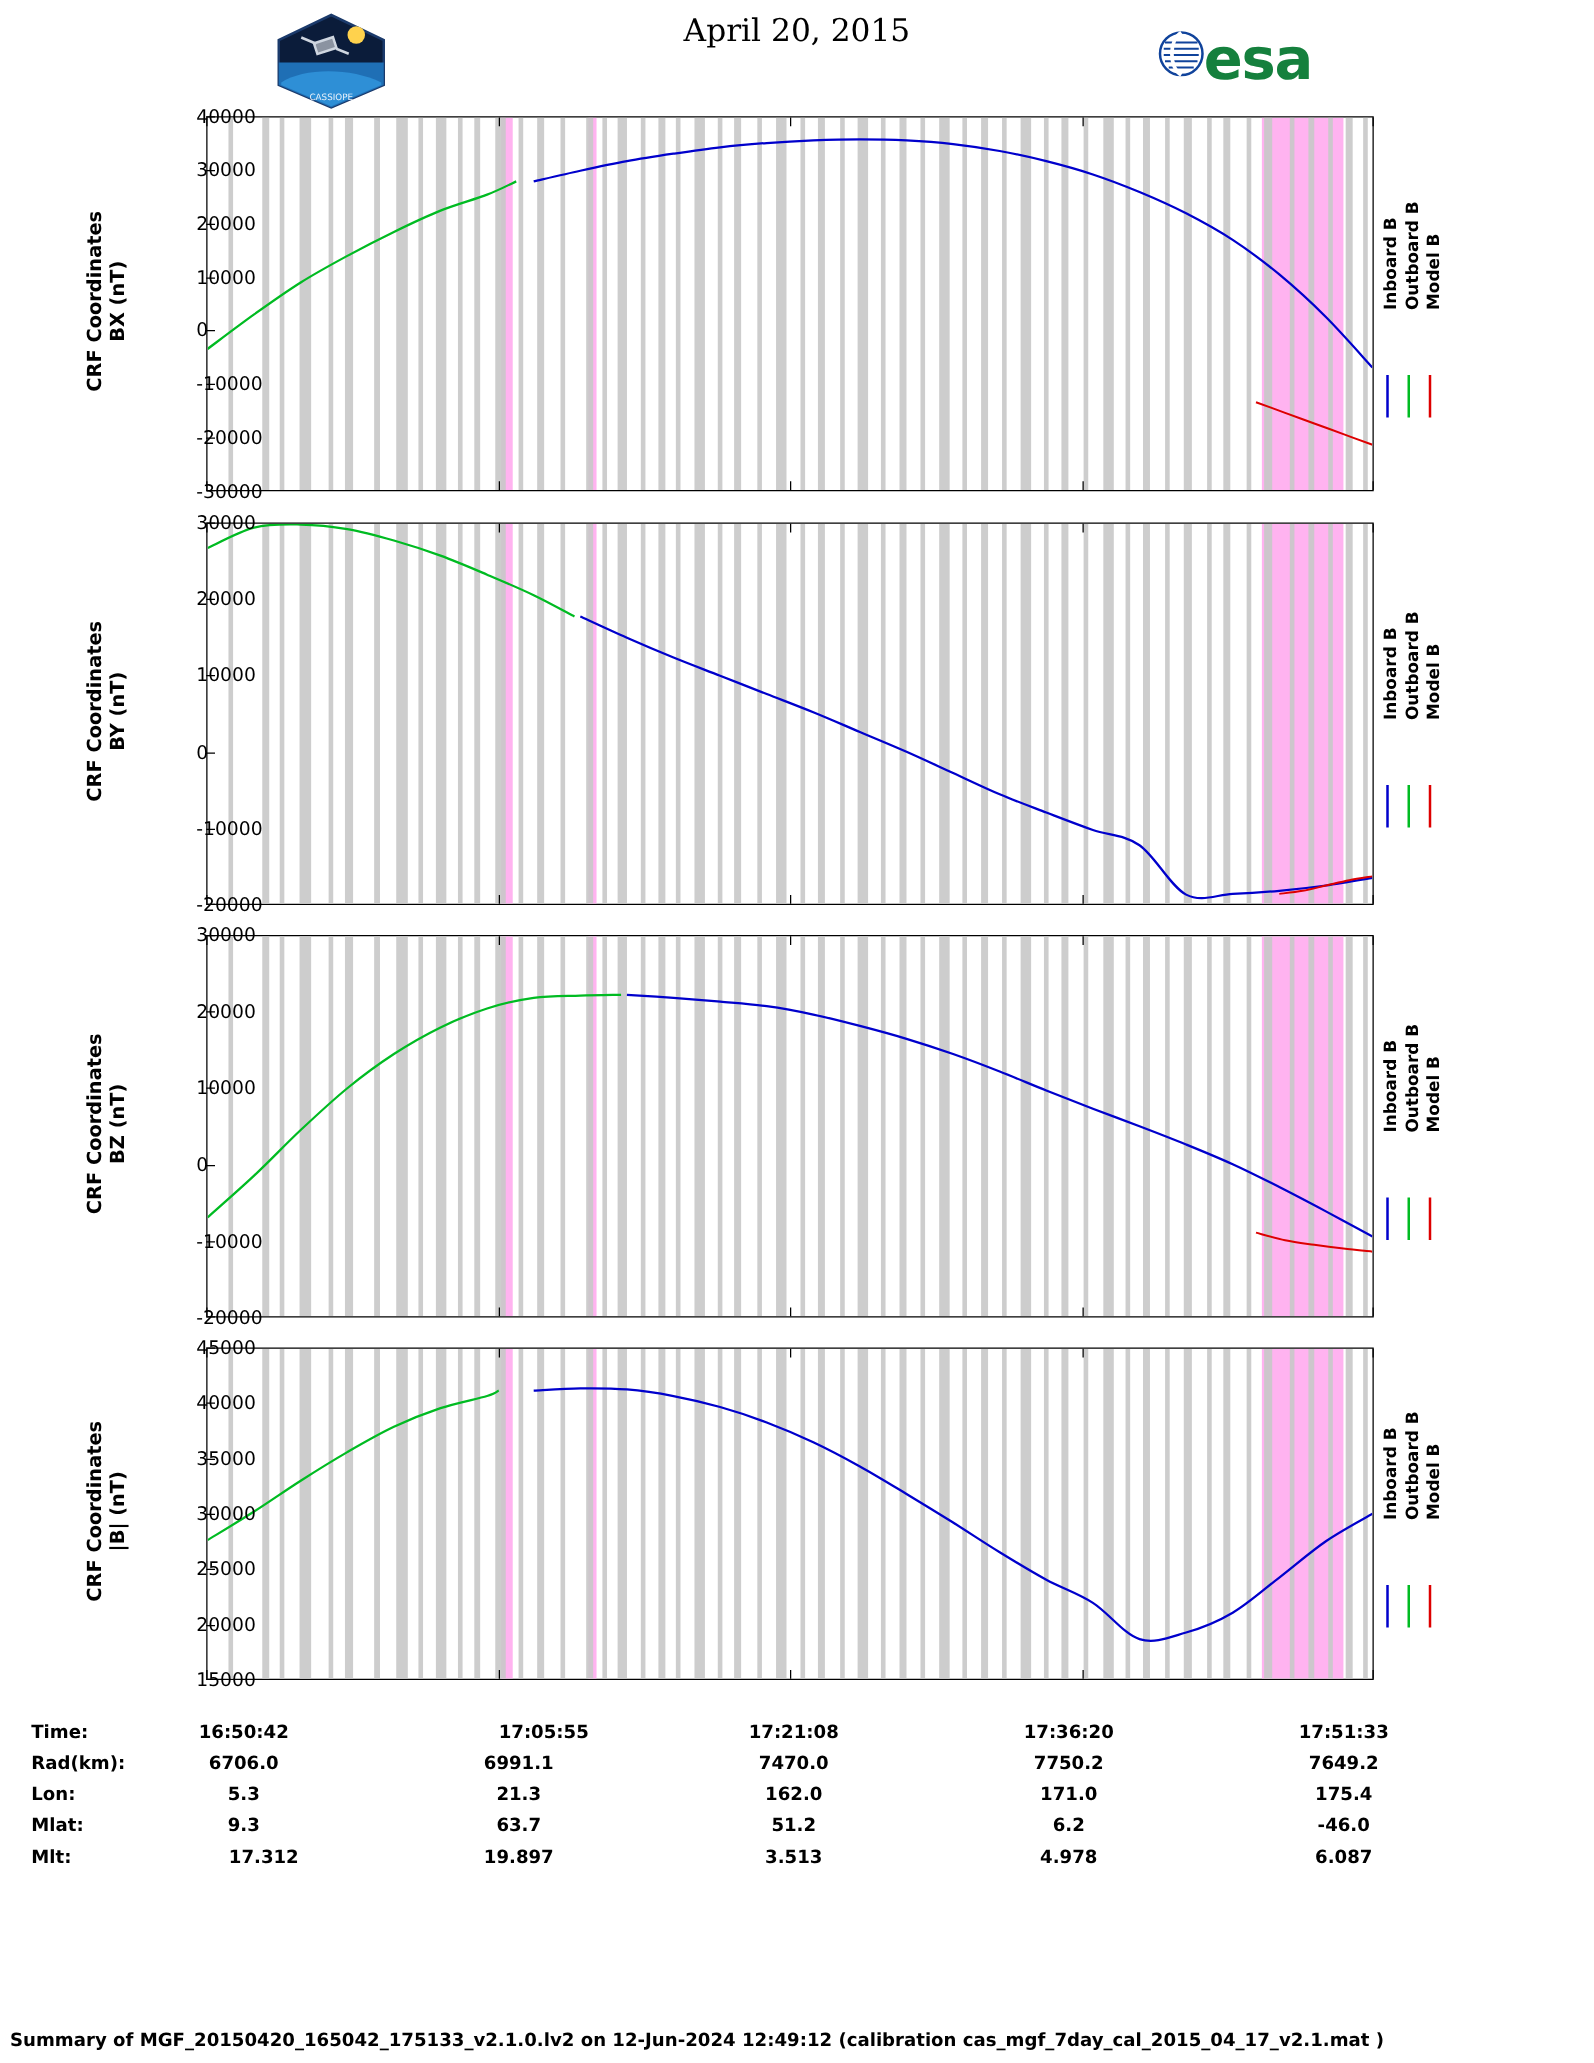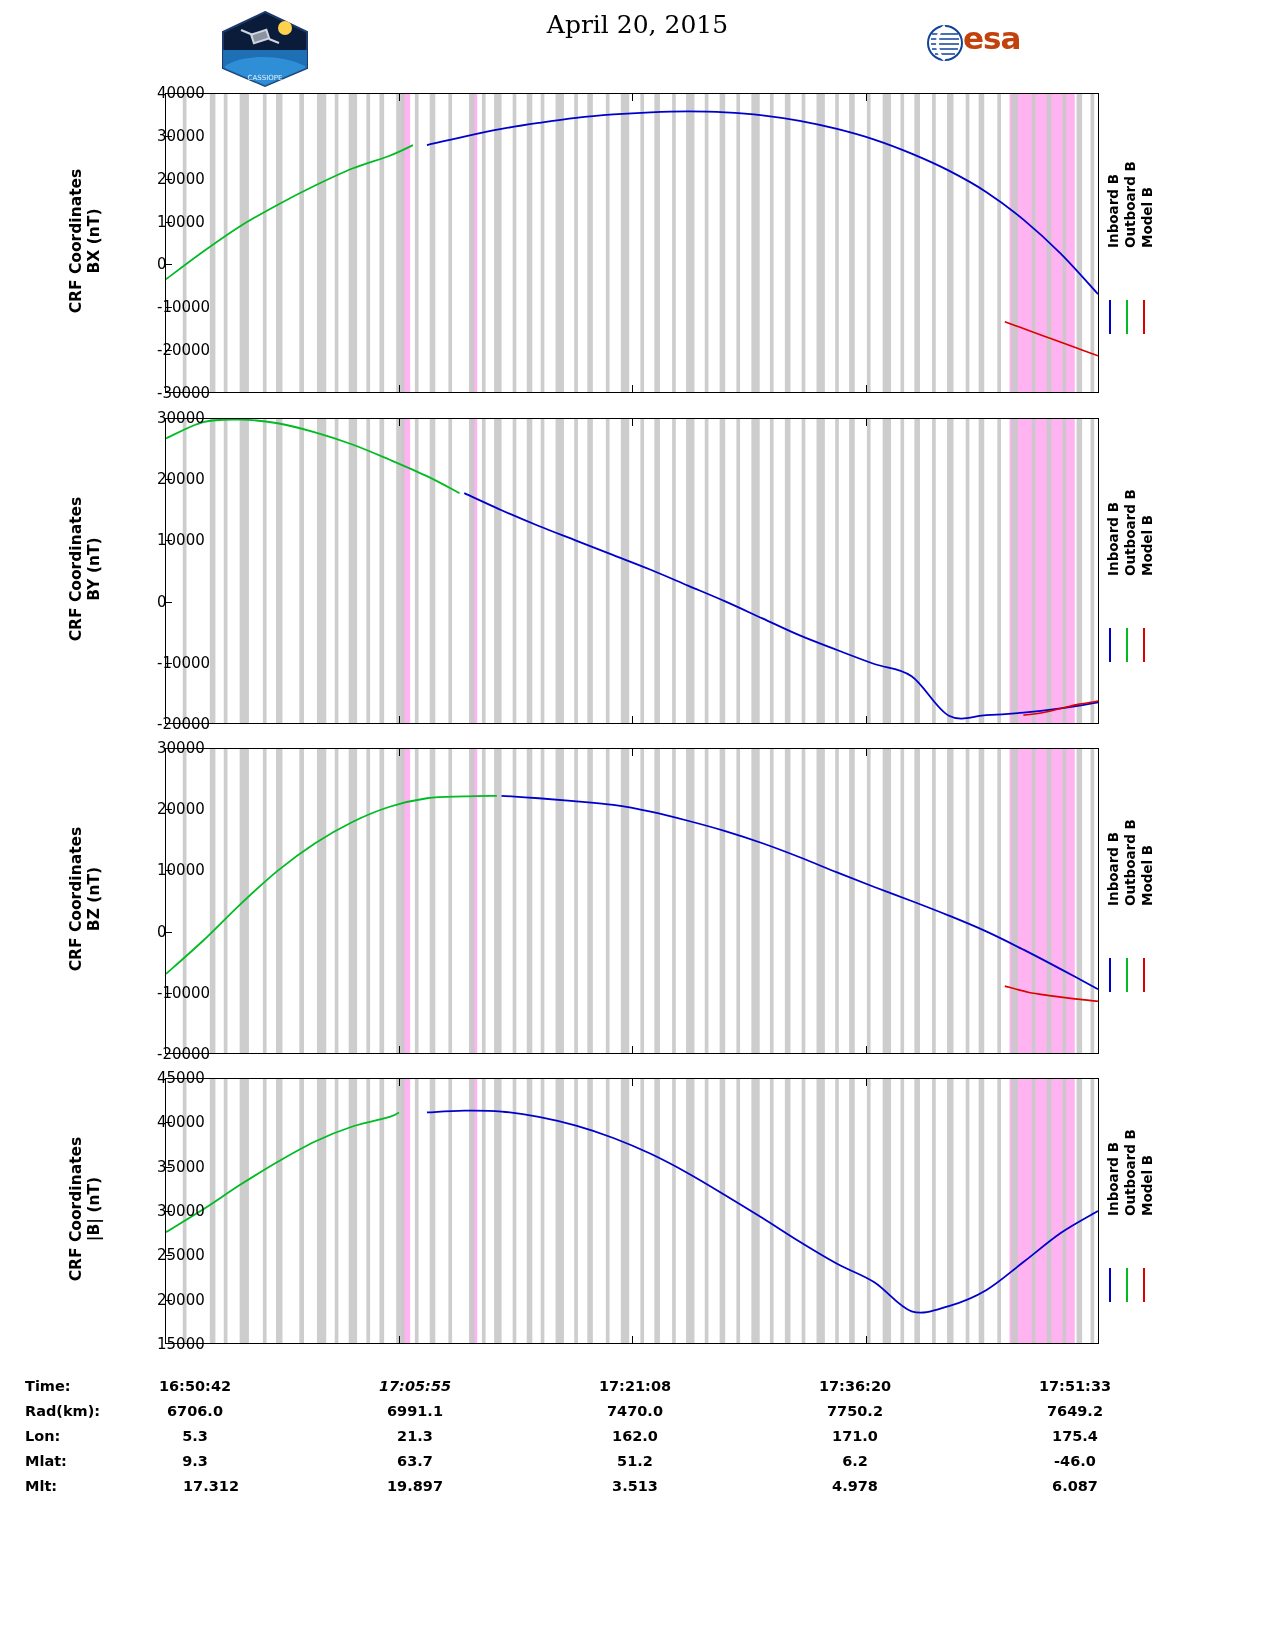--- a/index.html
+++ b/index.html
@@ -6,21 +6,21 @@
   body{width:1275px;height:1650px;font-family:"DejaVu Sans",sans-serif;color:#000;overflow:hidden;}
   #page{position:relative;width:1275px;height:1650px;}
 
   
   .title-wrap{position:absolute;left:0;top:8px;width:1275px;text-align:center;}
   .title-1{font-family:"DejaVu Serif",serif;font-size:27px;line-height:36px;}
   .title-2{font-family:"DejaVu Serif",serif;font-size:25px;line-height:34px;}
 
   .mission-logo{position:absolute;left:219px;top:10px;width:92px;height:78px;}
   .esa-logo{position:absolute;left:925px;top:22px;width:120px;height:44px;}
-  .esa-text{font-family:"DejaVu Sans",sans-serif;font-weight:700;font-size:31px;color:#c2410c;letter-spacing:-1px;position:absolute;left:38px;top:-2px;}
+  .esa-text{font-family:"DejaVu Sans",sans-serif;font-weight:700;font-size:46px;color:#15803d;letter-spacing:-1px;position:absolute;left:38px;top:-2px;}
 
   
   .panel{position:absolute;left:165px;}
   .plotbox{position:absolute;left:0;top:0;width:934px;height:100%;border:1px solid #000;box-sizing:border-box;background:#fff;overflow:hidden;}
   .ylabel{position:absolute;font-weight:700;font-size:15.5px;white-space:nowrap;transform-origin:center;transform:rotate(-90deg);text-align:center;}
   .ytick{position:absolute;right:0;font-size:15px;font-family:"DejaVu Sans",sans-serif;text-align:right;white-space:nowrap;transform:translateY(-50%);}
   .tickmark{position:absolute;left:0;width:7px;height:1px;background:#000;}
   .xtickmark{position:absolute;width:1px;height:7px;background:#000;}
   .curve{position:absolute;left:0;top:0;width:100%;height:100%;}
 
@@ -510,21 +510,21 @@
             <div class="lg-line" style="left: 38px; background: rgb(221, 0, 0);"></div>
           </div>
         </div>
       </div>
     </div>
 
   <div class="table" id="table-area">
       <div class="trow">
         <div class="tlabel">Time:</div>
         <div class="tval" style="left: 120px;">16:50:42</div>
-        <div class="tval" style="left: 340px; font-style: italic;">17:05:55</div>
+        <div class="tval" style="left: 360px;">17:05:55</div>
         <div class="tval" style="left: 560px;">17:21:08</div>
         <div class="tval" style="left: 780px;">17:36:20</div>
         <div class="tval" style="left: 1000px;">17:51:33</div>
       </div>
       <div class="trow">
         <div class="tlabel">Rad(km):</div>
         <div class="tval" style="left: 120px;">6706.0</div>
         <div class="tval" style="left: 340px;">6991.1</div>
         <div class="tval" style="left: 560px;">7470.0</div>
         <div class="tval" style="left: 780px;">7750.2</div>
@@ -549,13 +549,14 @@
       <div class="trow">
         <div class="tlabel">Mlt:</div>
         <div class="tval" style="left: 136px;">17.312</div>
         <div class="tval" style="left: 340px;">19.897</div>
         <div class="tval" style="left: 560px;">3.513</div>
         <div class="tval" style="left: 780px;">4.978</div>
         <div class="tval" style="left: 1000px;">6.087</div>
       </div>
     </div>
 
+  <div class="footer">Summary of MGF_20150420_165042_175133_v2.1.0.lv2 on 12-Jun-2024 12:49:12 (calibration cas_mgf_7day_cal_2015_04_17_v2.1.mat )</div>
 </div>
 
 </body></html>

